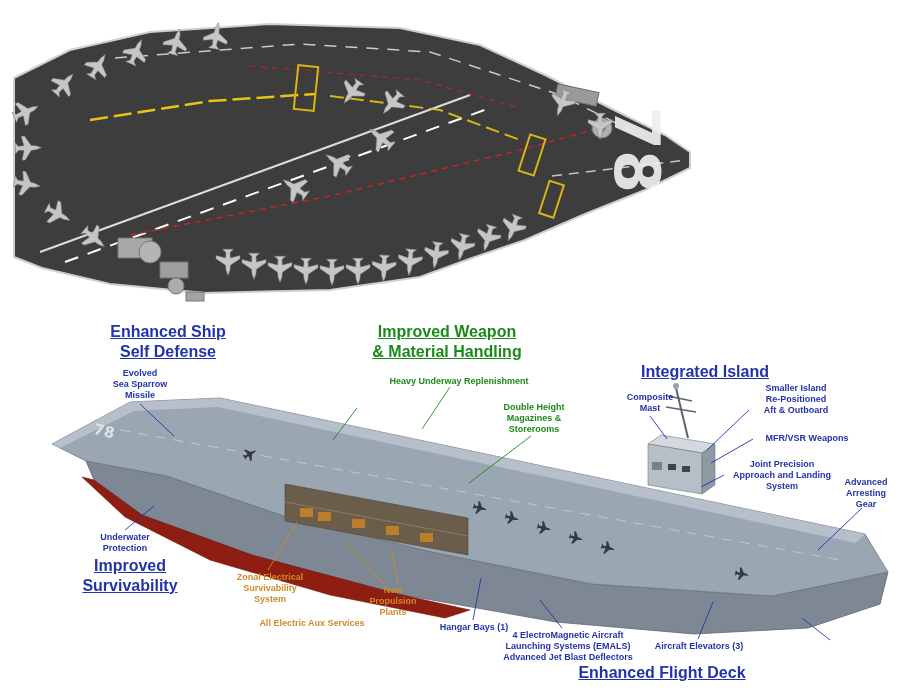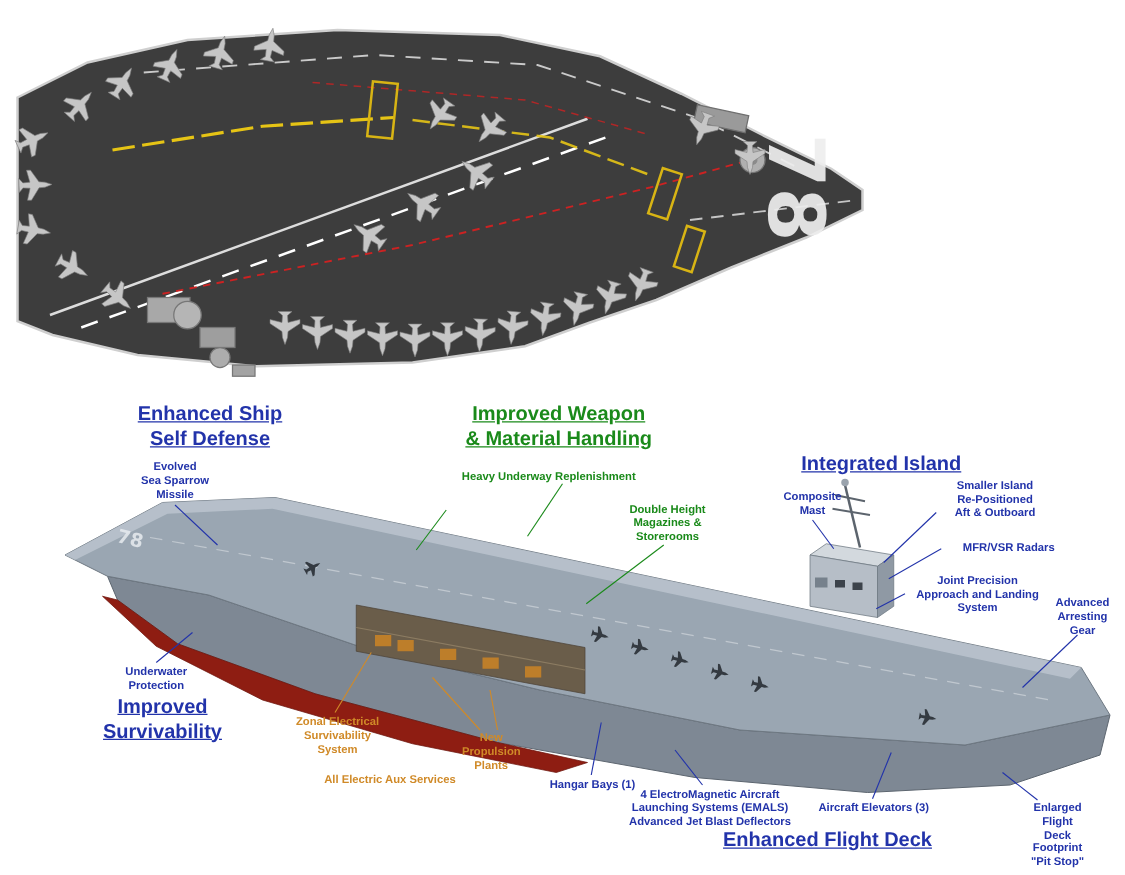--- a/index.html
+++ b/index.html
@@ -170,49 +170,44 @@
     <div class="lbl h green" style="left:347px;top:10px;width:200px">Improved Weapon
 &amp; Material Handling</div>
     <div class="lbl h blue" style="left:625px;top:50px;width:160px">Integrated Island</div>
     <div class="lbl h blue" style="left:70px;top:244px;width:120px">Improved
 Survivability</div>
     <div class="lbl blue" style="left:95px;top:56px;width:90px">Evolved
 Sea Sparrow
 Missile</div>
 
     <div class="lbl h blue" style="left:557px;top:351px;width:210px">Enhanced Flight Deck</div>
-    <div class="lbl green" style="left:364px;top:64px;width:150px">Heavy Underway Replenishment</div>
+    <div class="lbl green" style="left:384px;top:64px;width:150px">Heavy Underway Replenishment</div>
     <div class="lbl green" style="left:488px;top:90px;width:92px">Double Height
 Magazines &amp;
 Storerooms</div>
     <div class="lbl blue" style="left:615px;top:80px;width:70px">Composite
 Mast</div>
     <div class="lbl blue" style="left:748px;top:71px;width:96px">Smaller Island
 Re-Positioned
 Aft &amp; Outboard</div>
-    <div class="lbl blue" style="left:752px;top:121px;width:110px">MFR/VSR Radars</div>
+    <div class="lbl blue" style="left:752px;top:121px;width:110px">MFR/VSR Weapons</div>
     <div class="lbl blue" style="left:720px;top:147px;width:124px">Joint Precision
 Approach and Landing
 System</div>
     <div class="lbl blue" style="left:834px;top:165px;width:64px">Advanced
 Arresting
 Gear</div>
     <div class="lbl blue" style="left:85px;top:220px;width:80px">Underwater
 Protection</div>
     <div class="lbl orange" style="left:225px;top:260px;width:90px">Zonal Electrical
 Survivability
 System</div>
     <div class="lbl orange" style="left:360px;top:273px;width:66px">New
 Propulsion
 Plants</div>
     <div class="lbl orange" style="left:251px;top:306px;width:122px">All Electric Aux Services</div>
     <div class="lbl blue" style="left:429px;top:310px;width:90px">Hangar Bays (1)</div>
     <div class="lbl blue" style="left:494px;top:318px;width:148px">4 ElectroMagnetic Aircraft
 Launching Systems (EMALS)
 Advanced Jet Blast Deflectors</div>
     <div class="lbl blue" style="left:649px;top:329px;width:100px">Aircraft Elevators (3)</div>
-    <div class="lbl blue" style="left:810px;top:329px;width:72px">Enlarged
-Flight
-Deck
-Footprint
-"Pit Stop"</div>
   </div>
 </div>
 
 </body></html>

